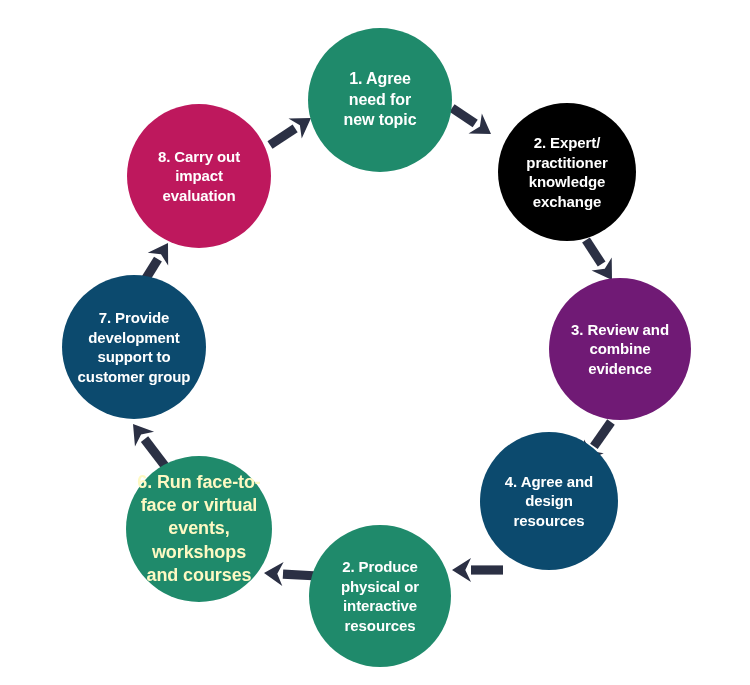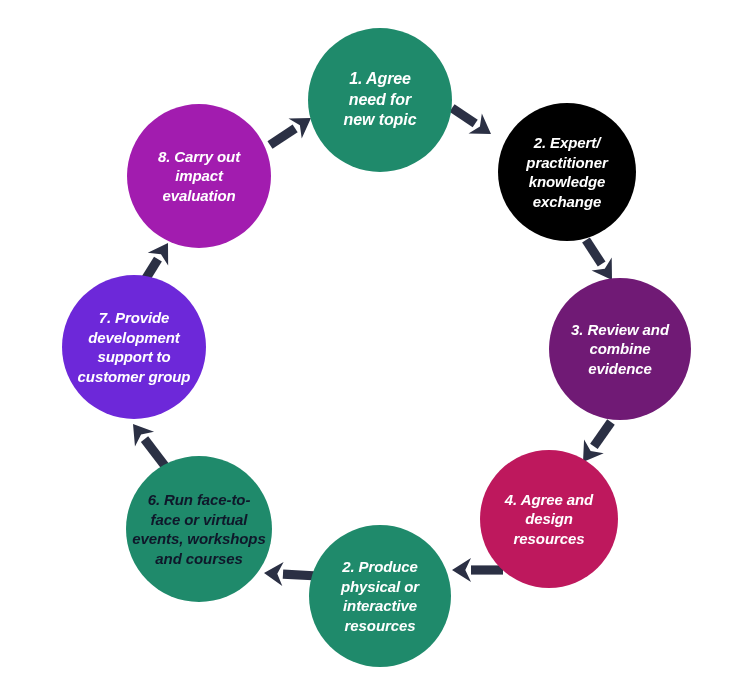--- a/index.html
+++ b/index.html
@@ -12,21 +12,20 @@
     width: 750px;
     height: 685px;
     font-family: "Liberation Sans", sans-serif;
     overflow: hidden;
   }
   #diagram-root {
     position: relative;
     width: 750px;
     height: 685px;
     background: #ffffff;
-    font-style: italic;
   }
   #cycle-svg {
     position: absolute;
     left: 0;
     top: 0;
     width: 750px;
     height: 685px;
   }
   .node {
     position: absolute;
@@ -100,43 +99,43 @@
         <span class="node-label" style="font-size: 15px; color: rgb(255, 255, 255);">2. Expert/
 practitioner
 knowledge
 exchange</span>
       </div>
       <div class="node" style="left: 549px; top: 278px; width: 142px; height: 142px; background: #701a75;">
         <span class="node-label" style="font-size: 15px; color: rgb(255, 255, 255);">3. Review and
 combine
 evidence</span>
       </div>
-      <div class="node" style="left: 480px; top: 450px; width: 138px; height: 138px; background: #be185d;">
+      <div class="node" style="left: 480px; top: 432px; width: 138px; height: 138px; background: #0c4a6e;">
         <span class="node-label" style="font-size: 15px; color: rgb(255, 255, 255);">4. Agree and
 design
 resources</span>
       </div>
       <div class="node" style="left: 309px; top: 525px; width: 142px; height: 142px; background: rgb(31, 138, 107);">
         <span class="node-label" style="font-size: 15px; color: rgb(255, 255, 255);">2. Produce
 physical or
 interactive
 resources</span>
       </div>
       <div class="node" style="left: 126px; top: 456px; width: 146px; height: 146px; background: rgb(31, 138, 107);">
-        <span class="node-label" style="font-size: 15px; color: #0f172a;">6. Run face-to-
+        <span class="node-label" style="font-size: 18px; color: #fef9c3;">6. Run face-to-
 face or virtual
 events, workshops
 and courses</span>
       </div>
-      <div class="node" style="left: 62px; top: 275px; width: 144px; height: 144px; background: #6d28d9;">
+      <div class="node" style="left: 62px; top: 275px; width: 144px; height: 144px; background: #0c4a6e;">
         <span class="node-label" style="font-size: 15px; color: rgb(255, 255, 255);">7. Provide
 development
 support to
 customer group</span>
       </div>
-      <div class="node" style="left: 127px; top: 104px; width: 144px; height: 144px; background: #a21caf;">
+      <div class="node" style="left: 127px; top: 104px; width: 144px; height: 144px; background: #be185d;">
         <span class="node-label" style="font-size: 15px; color: rgb(255, 255, 255);">8. Carry out
 impact
 evaluation</span>
       </div>
     </div>
 
 </div>
 
 </body></html>

